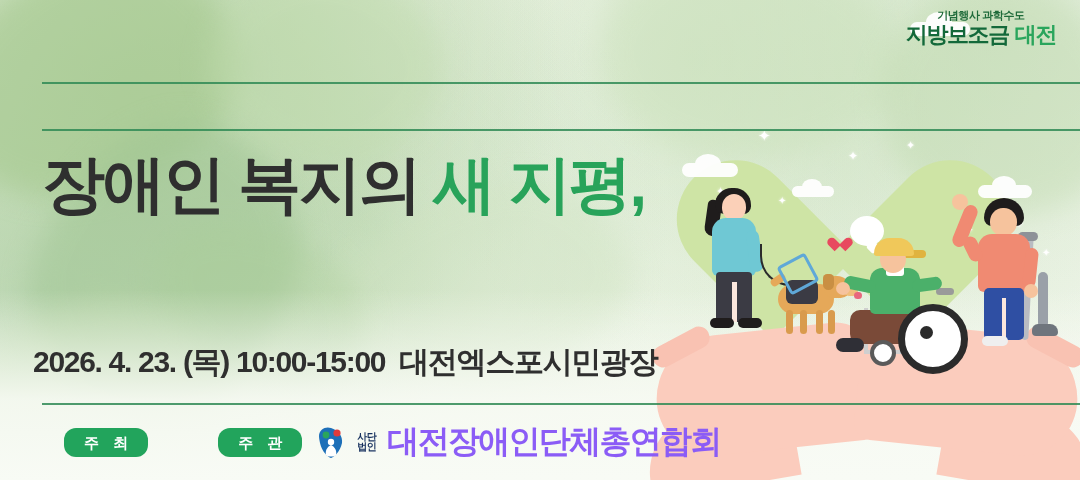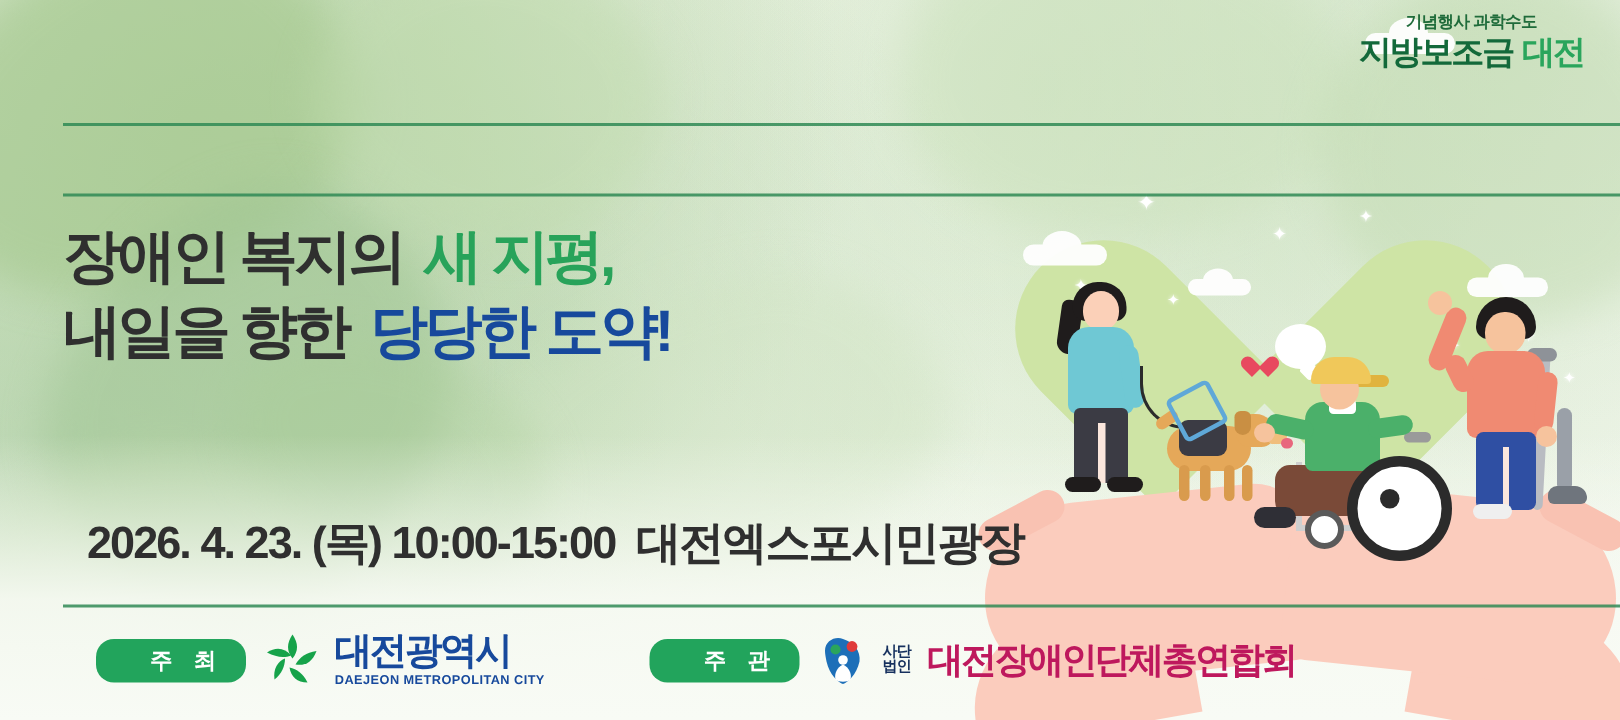--- a/index.html
+++ b/index.html
@@ -74,59 +74,59 @@
   
   .subtitle{
     position:absolute;left:186px;top:90px;
     font-size:28px;font-weight:900;color:#1d7b42;letter-spacing:-1.2px;
     white-space:nowrap;
   }
 
   
   .headline{position:absolute;left:42px;top:152px;line-height:1.02;}
   .headline .line{
-    font-size:39px;font-weight:900;letter-spacing:-2.6px;white-space:nowrap;
+    font-size:63px;font-weight:900;letter-spacing:-2.6px;white-space:nowrap;
     color:#2f2f2f;display:block;
   }
   .headline .line2{margin-top:10px;}
   .hl-green{color:#28a35a;}
   .hl-blue{color:#17499c;}
 
   
   .date-line{
-    position:absolute;left:58px;top:342px;
+    position:absolute;left:33px;top:342px;
     font-size:30px;font-weight:800;color:#2f2f2f;letter-spacing:-1.3px;
     white-space:nowrap;
   }
   .date-line .venue{margin-left:14px;}
 
   
   .sponsors{position:absolute;left:64px;top:420px;display:flex;align-items:center;gap:24px;}
   .sponsor-group{display:flex;align-items:center;gap:11px;}
   .role-badge{
     background:#22a45c;color:#fff;border-radius:12px;
     font-size:15px;font-weight:800;letter-spacing:5px;
-    padding:7px 15px 7px 36px;line-height:1;white-space:nowrap;
+    padding:7px 15px 7px 20px;line-height:1;white-space:nowrap;
   }
   .org{display:flex;align-items:center;gap:8px;}
   .org-text{line-height:1;}
   .org-text .ko{
     display:block;font-size:25px;font-weight:900;color:#17499c;
     letter-spacing:-1.6px;white-space:nowrap;
   }
   .org-text .en{
     display:block;font-size:8.5px;font-weight:700;color:#17499c;
     letter-spacing:.3px;margin-top:2px;white-space:nowrap;
   }
   .org2-prefix{
     display:inline-block;vertical-align:middle;font-size:10px;font-weight:800;
     color:#16305e;line-height:1.05;letter-spacing:-.5px;text-align:left;margin-right:3px;
   }
   .org2-name{
-    font-size:24px;font-weight:900;color:#be185d;letter-spacing:-1.7px;white-space:nowrap;
+    font-size:32px;font-weight:900;color:#8b5cf6;letter-spacing:-1.7px;white-space:nowrap;
   }
   .org2-wrap{display:flex;align-items:center;}
   .gap-spacer{width:22px;}
 
   
   .art{position:absolute;right:0;top:0;width:420px;height:480px;}
   .heart-shape{
     position:absolute;left:78px;top:86px;width:210px;height:200px;
   }
   .heart-shape span{position:absolute;background:#cee4a5;}
@@ -344,44 +344,28 @@
 
 
   <div class="city-brand">
     <span class="small">기념행사 과학수도</span>
     <span class="big"><span>지방보조금</span><span class="accent" style="margin-left:6px;">대전</span></span>
   </div>
 
 
   <div class="headline">
     <span class="line line1"><span>장애인 복지의</span><span class="hl-green" style="margin-left:14px;">새 지평,</span></span>
-    <span class="line line2"><span>내일을 향한</span><span class="hl-blue" style="margin-left:14px;">당당한 도약!</span></span>
   </div>
 
   <div class="date-line"><span>2026. 4. 23. (목) 10:00-15:00</span><span class="venue">대전엑스포시민광장</span></div>
 
   <div class="sponsors">
 
     <div class="sponsor-group">
       <div class="role-badge">주 최</div>
-      <div class="org">
-        <svg width="40" height="40" viewBox="0 0 40 40">
-          <g fill="#16a34a">
-            <path d="M20 3 C24 9 24 14 20 19 C16 14 16 9 20 3 Z"></path>
-            <path d="M36 14 C29 15 25 18 22 23 C28 24 33 22 36 14 Z"></path>
-            <path d="M30 35 C27 29 23 26 18 25 C19 31 23 35 30 35 Z"></path>
-            <path d="M8 33 C13 29 15 24 15 19 C10 21 7 26 8 33 Z"></path>
-            <path d="M3 15 C9 18 14 19 19 17 C15 12 9 11 3 15 Z"></path>
-          </g>
-        </svg>
-        <div class="org-text">
-          <span class="ko">대전광역시</span>
-          <span class="en">DAEJEON METROPOLITAN CITY</span>
-        </div>
-      </div>
     </div>
 
     <div class="gap-spacer"></div>
 
     <div class="sponsor-group">
       <div class="role-badge">주 관</div>
       <div class="org org2-wrap">
         <svg width="36" height="36" viewBox="0 0 36 36">
           <path d="M6 12 C6 5 13 2 18 4 C25 6 30 12 29 19 C27 28 21 33 18 34 C15 33 9 28 7 19 C6.5 16 6 14 6 12 Z" fill="#1d6fb8"></path>
           <circle cx="13" cy="11" r="3.4" fill="#2aa55c"></circle>

